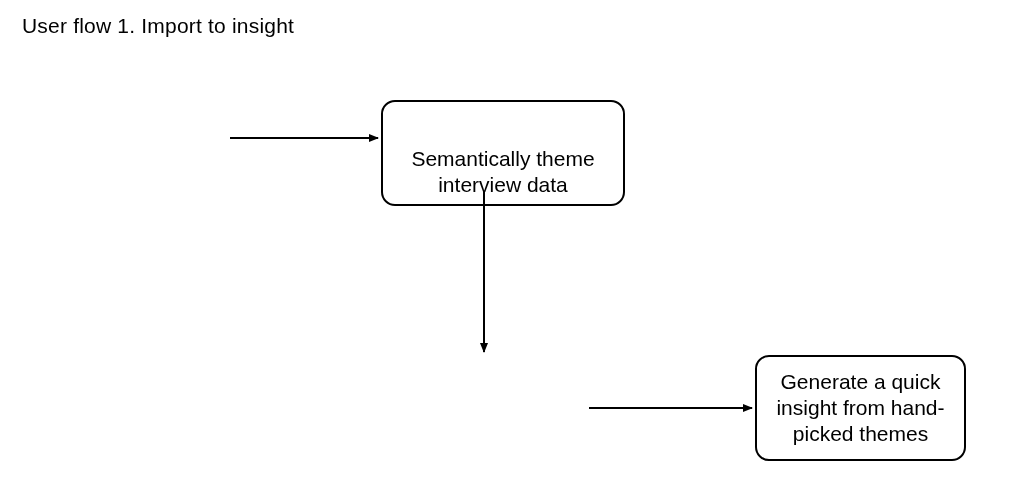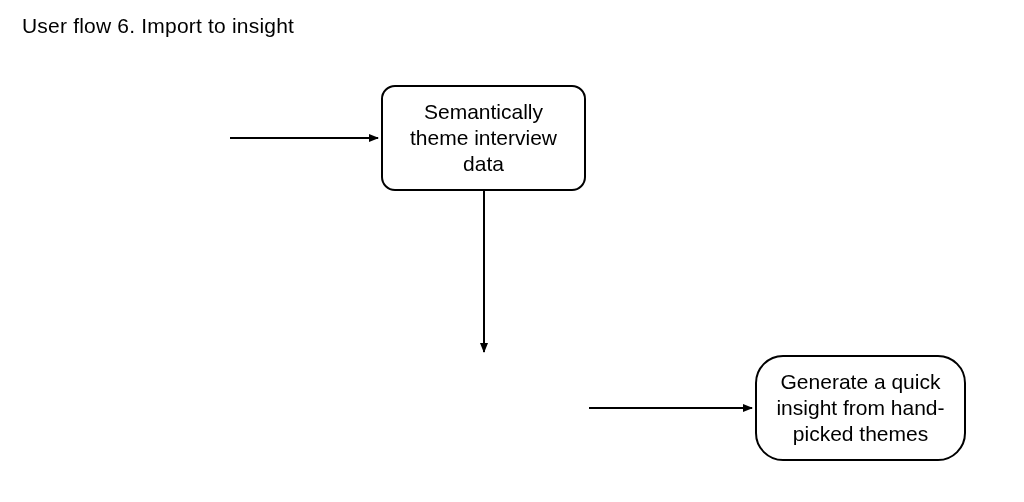--- a/index.html
+++ b/index.html
@@ -44,29 +44,29 @@
     width: 1024px;
     height: 502px;
     pointer-events: none;
   }
 </style>
 </head>
 <body>
 
 <div class="canvas">
 
-  <div class="title" style="left:22px; top:14px;">User flow 6. Import to insight</div>
+  <div class="title" style="left:22px; top:14px;">User flow 1. Import to insight</div>
 
 
-  <div class="node" style="left:381px; top:85px; width:205px; height:106px;">
+  <div class="node" style="left:381px; top:100px; width:244px; height:106px;align-items:flex-end;">
     <span>Semantically theme interview data</span>
   </div>
 
 
-  <div class="node" style="left:755px; top:355px; width:211px; height:106px;border-radius:28px;">
+  <div class="node" style="left:755px; top:355px; width:211px; height:106px;">
     <span>Generate a quick insight from hand-picked themes</span>
   </div>
 
   <svg class="arrows" viewBox="0 0 1024 502">
     <defs>
       <marker id="arrowhead" markerWidth="12" markerHeight="12" refX="9" refY="4" orient="auto" markerUnits="userSpaceOnUse">
         <path d="M0,0 L10,4 L0,8 Z" fill="#000000"></path>
       </marker>
     </defs>
 

